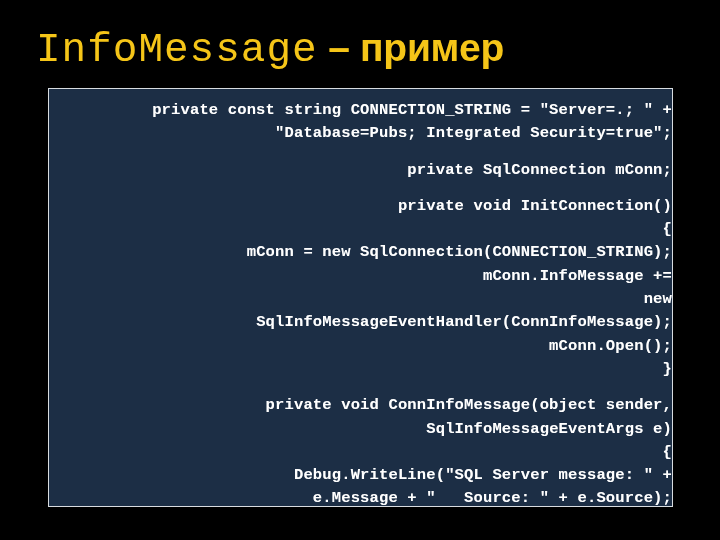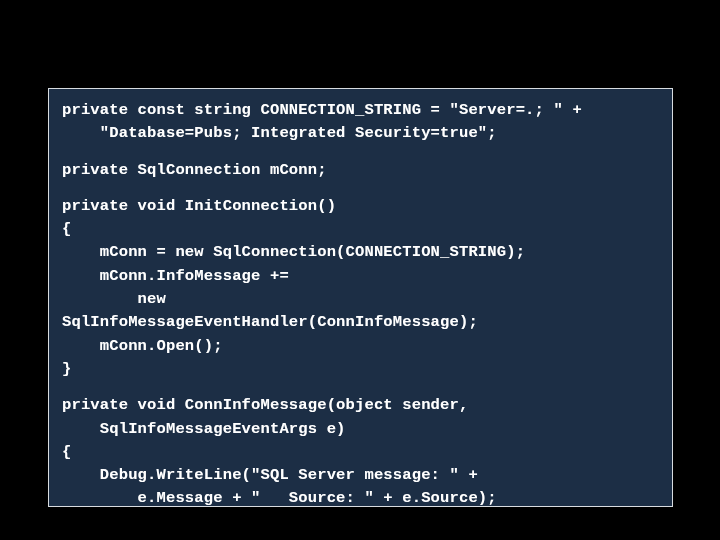--- a/index.html
+++ b/index.html
@@ -59,20 +59,21 @@
     background: #1C2E45;
     border: 1px solid #D8DCE0;
     overflow: hidden;
   }
   .code-inner {
     position: absolute;
     left: 13px;
     top: 10px;
     right: 0;
     bottom: 0;
+    text-align: right;
   }
   pre.code {
     margin: 0;
     padding: 0;
     color: #FFFFFF;
     font-family: "Liberation Mono", "DejaVu Sans Mono", monospace;
     font-size: 15.5px;
     font-weight: bold;
     line-height: 23.3px;
     white-space: pre;
@@ -87,20 +88,23 @@
   .cl {
     display: block;
     height: 23.3px;
   }
 </style>
 </head>
 <body>
 
 <div class="slide" style="background: rgb(0, 0, 0);">
 
+  <div class="title" style="color: rgb(245, 197, 24);">
+    <span class="mono-part">InfoMessage</span><span class="sans-part"> – пример</span>
+  </div>
 
   <div class="code-box" style="background: rgb(28, 46, 69); border-color: rgb(216, 220, 224);">
     <div class="code-inner">
       <pre class="code" id="code-pre" style="color: rgb(255, 255, 255);"><span class="cl">private const string CONNECTION_STRING = "Server=.; " +</span><span class="cl">    "Database=Pubs; Integrated Security=true";</span><span class="blank">&nbsp;</span><span class="cl">private SqlConnection mConn;</span><span class="blank">&nbsp;</span><span class="cl">private void InitConnection()</span><span class="cl">{</span><span class="cl">    mConn = new SqlConnection(CONNECTION_STRING);</span><span class="cl">    mConn.InfoMessage +=</span><span class="cl">        new</span><span class="cl">SqlInfoMessageEventHandler(ConnInfoMessage);</span><span class="cl">    mConn.Open();</span><span class="cl">}</span><span class="blank">&nbsp;</span><span class="cl">private void ConnInfoMessage(object sender,</span><span class="cl">    SqlInfoMessageEventArgs e)</span><span class="cl">{</span><span class="cl">    Debug.WriteLine("SQL Server message: " +</span><span class="cl">        e.Message + "   Source: " + e.Source);</span></pre>
     </div>
   </div>
 
 </div>
 
 </body></html>

